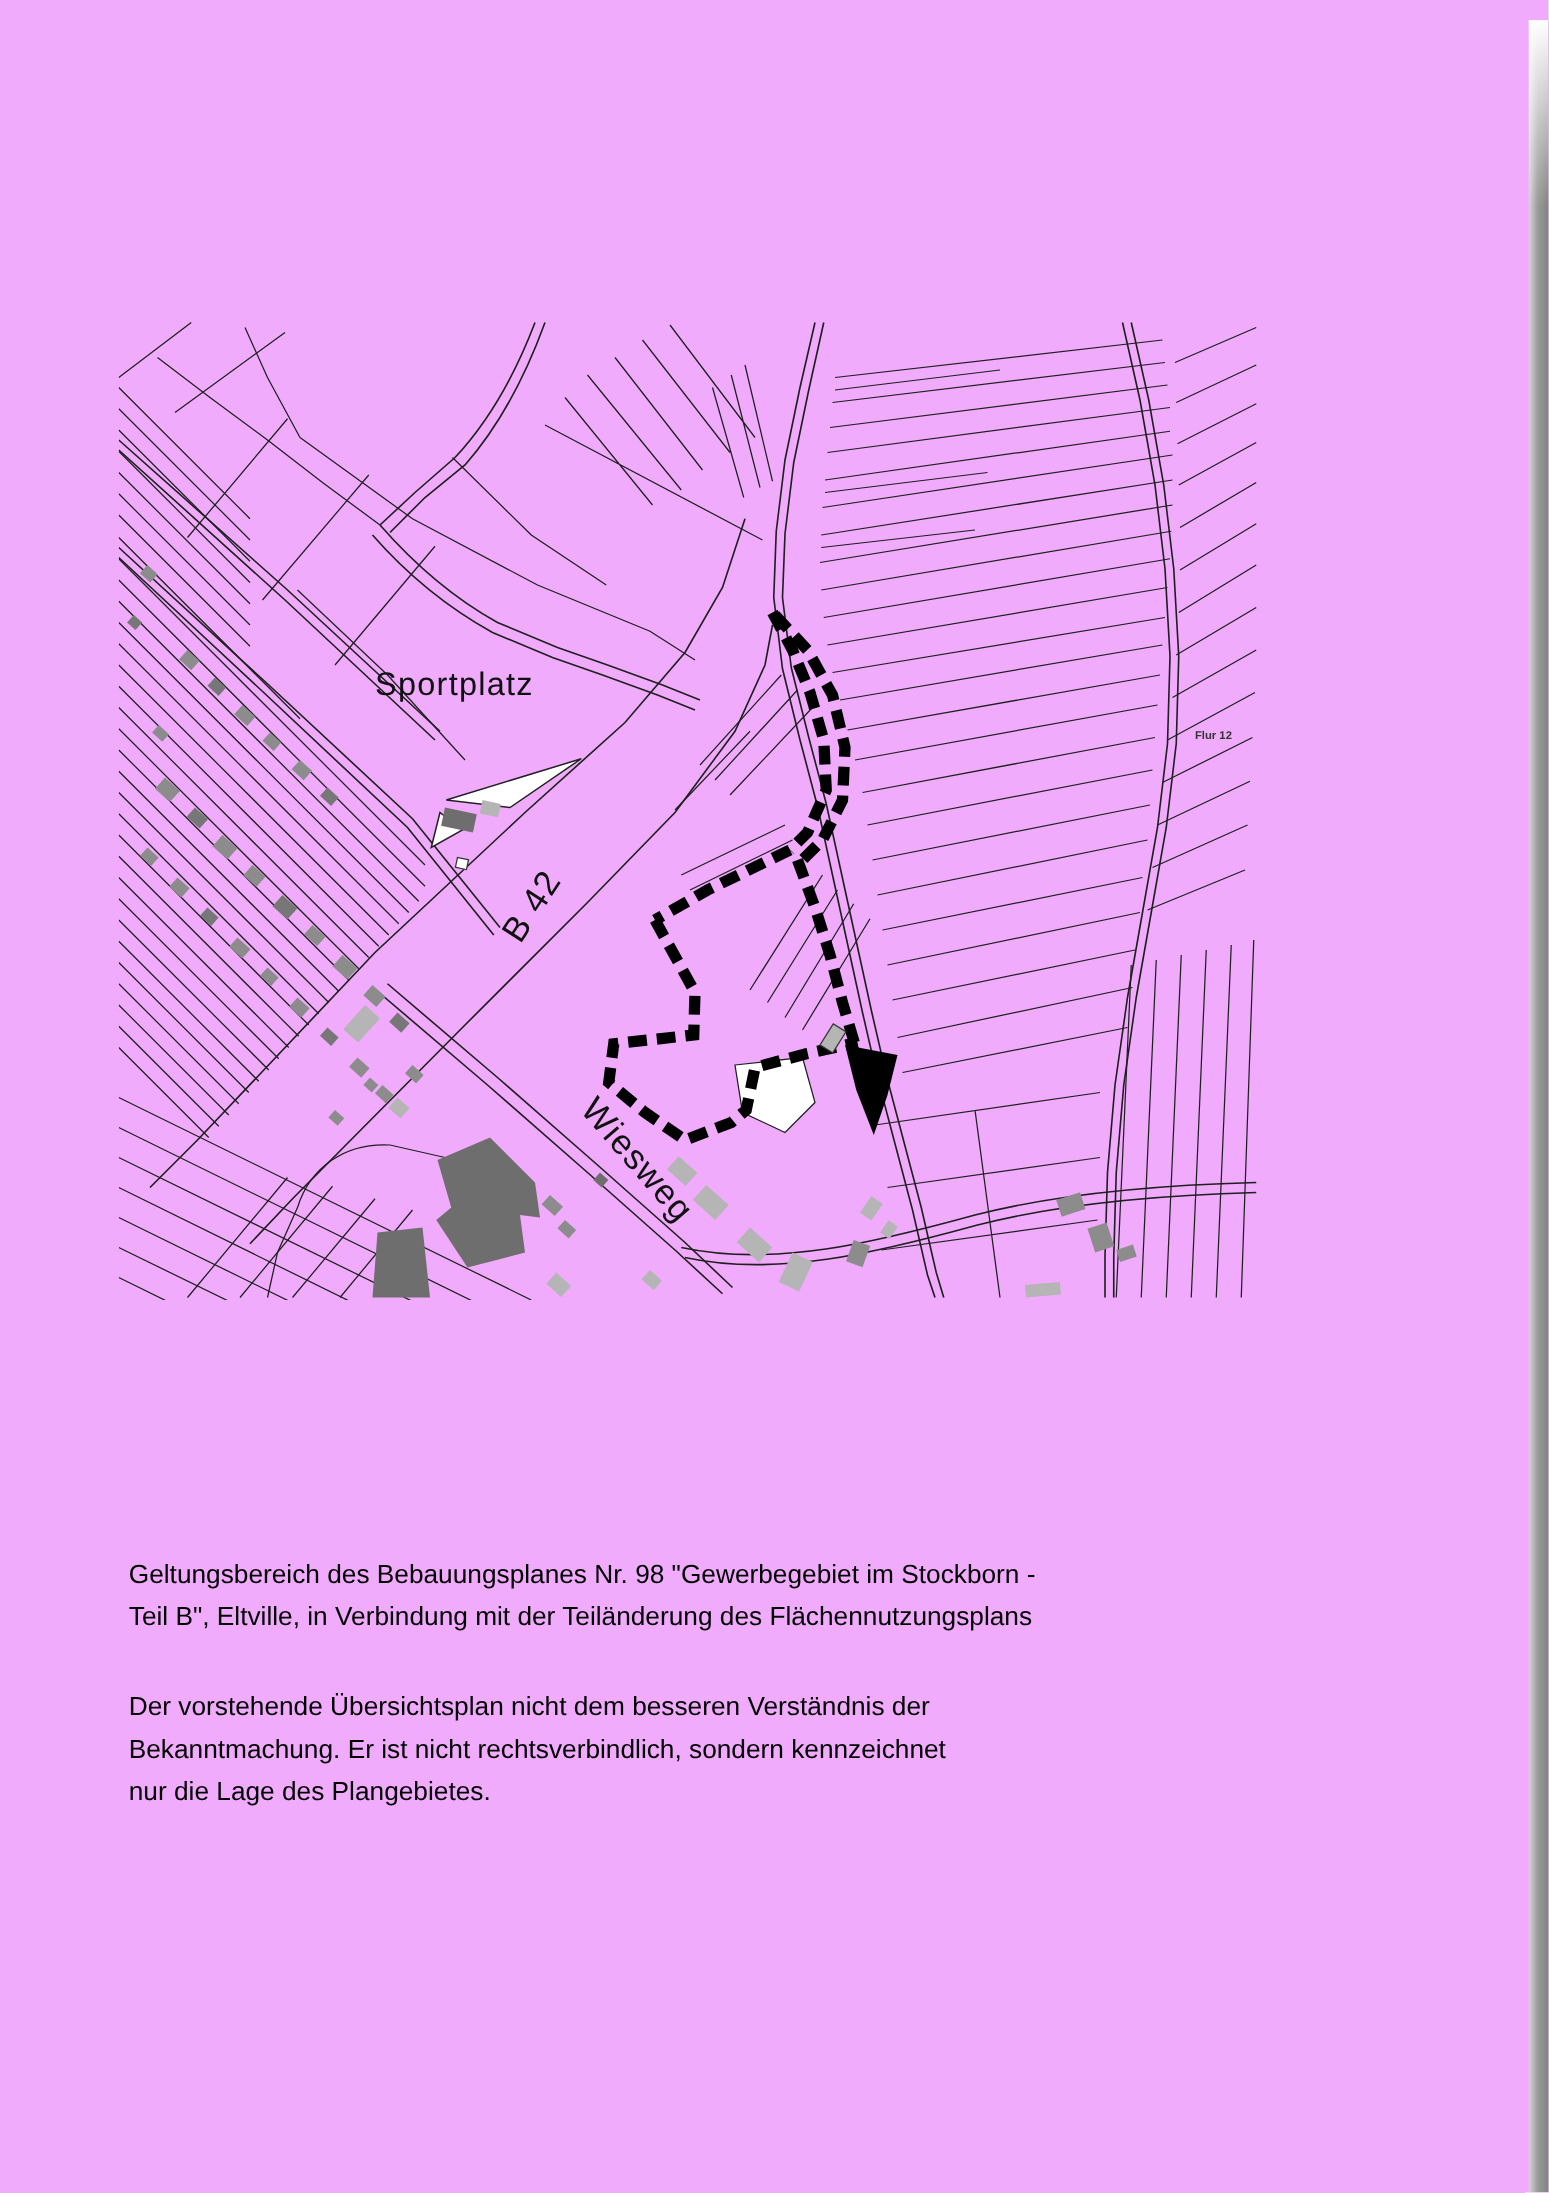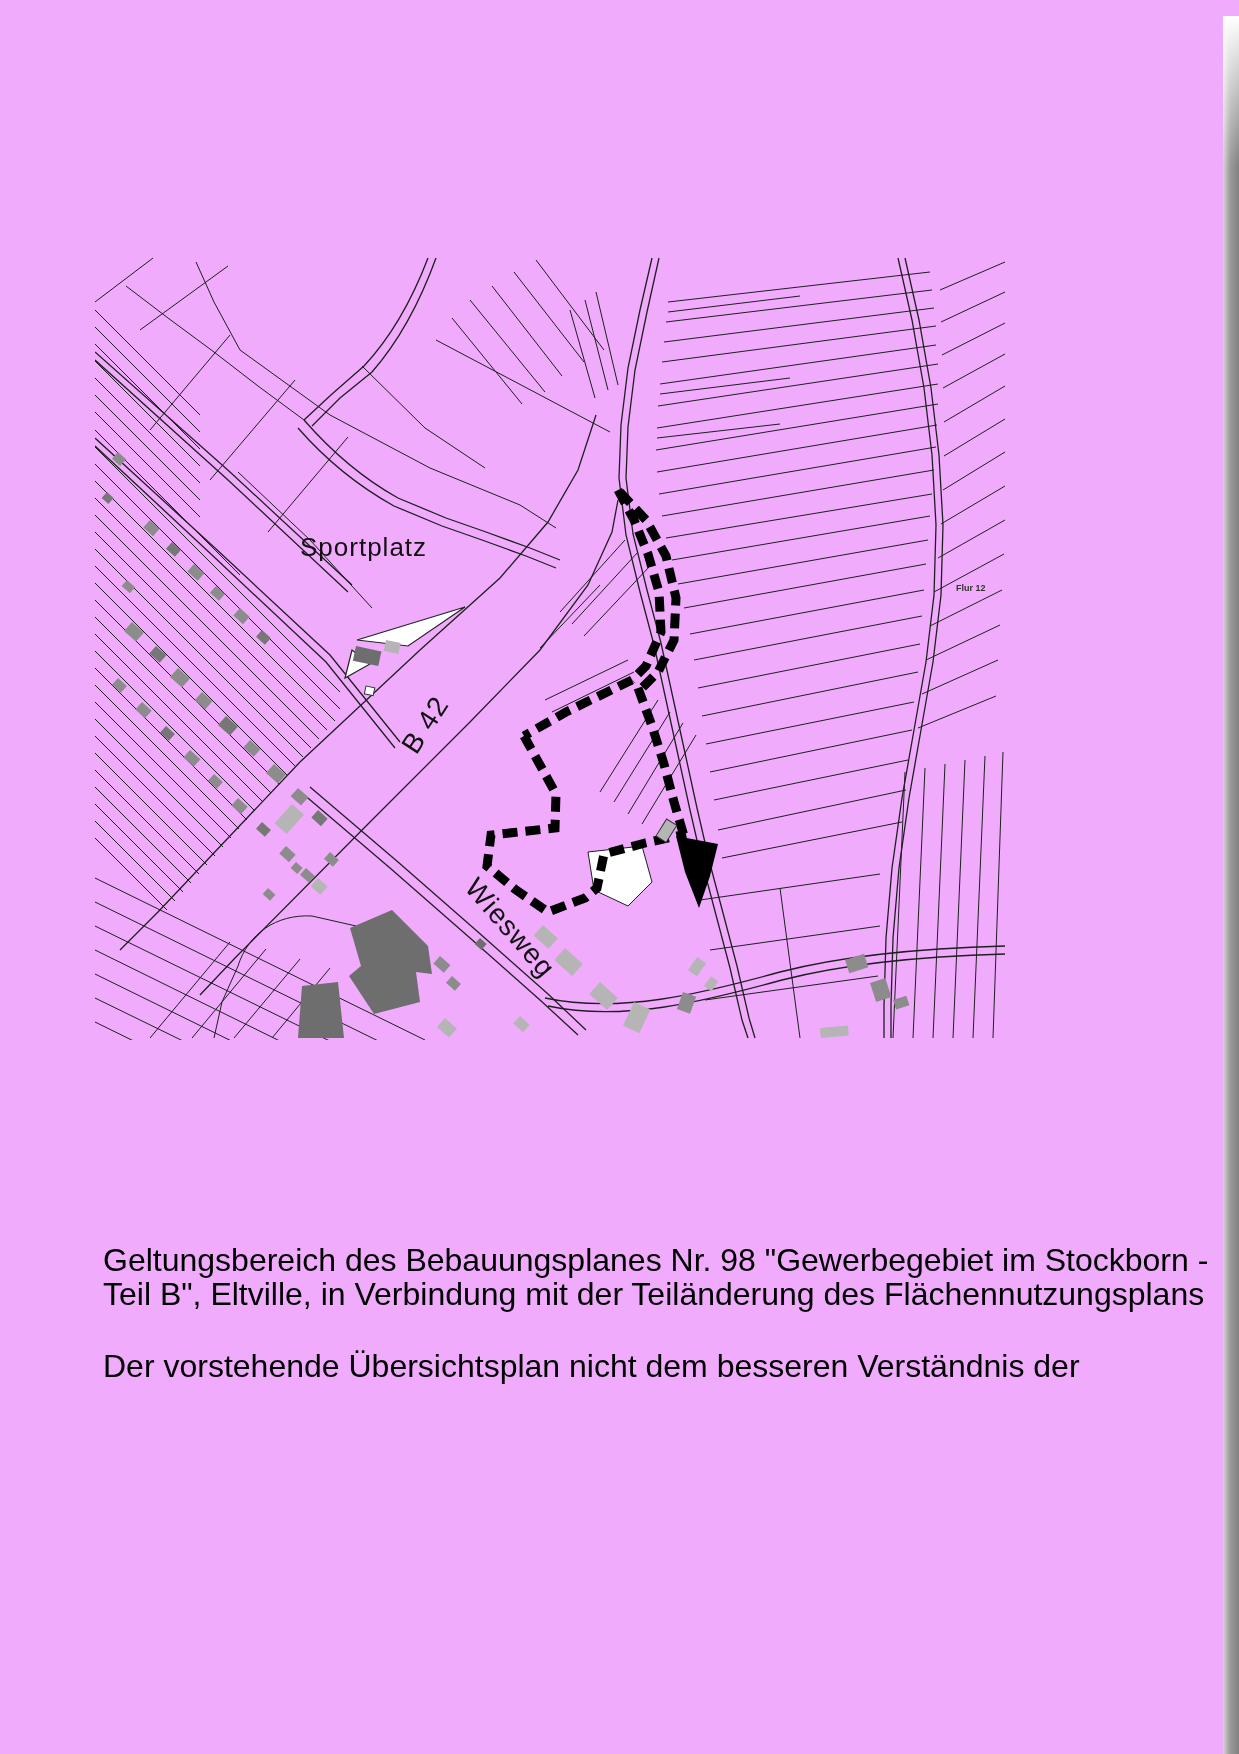--- a/index.html
+++ b/index.html
@@ -1,21 +1,21 @@
 <!DOCTYPE html>
 <html><head>
 <meta charset="utf-8">
 <style>
   html,body{margin:0;padding:0;background:#ffffff;}
   .page{position:relative;width:1239px;height:1754px;background:#f0abfc;overflow:hidden;
         font-family:"Liberation Sans",sans-serif;}
   .map-wrap{position:absolute;left:95px;top:256px;width:912px;height:784px;}
   .map-wrap svg{display:block;width:100%;height:100%;}
   .caption{position:absolute;left:103px;top:1243px;width:960px;color:#000;
-           font-size:32px;line-height:34px;letter-spacing:0px;}
+           font-size:21px;line-height:34px;letter-spacing:0px;}
   .caption .para{margin:0 0 38px 0;}
   .caption .line{white-space:nowrap;}
   .shadow-right{position:absolute;top:16px;right:0;width:16px;height:calc(100% - 16px);
       background:linear-gradient(to right,#d6d6d6 0%,#9a9a9a 45%,#818181 100%);}
   .shadow-right .fade{position:absolute;top:0;left:0;right:0;height:150px;
       background:linear-gradient(to bottom,#ffffff 0%,rgba(255,255,255,0) 100%);}
   
   .thin{stroke:#1f1f1f;stroke-width:1;fill:none;}
   .thin2{stroke:#1f1f1f;stroke-width:1.3;fill:none;}
   .dash{stroke:#000;stroke-width:9;fill:none;stroke-dasharray:15 8;}
@@ -169,20 +169,22 @@
     </svg>
   </div>
 
   <div class="caption">
     <div class="para">
       <div class="line">Geltungsbereich des Bebauungsplanes Nr. 98 "Gewerbegebiet im Stockborn -</div>
       <div class="line">Teil B", Eltville, in Verbindung mit der Teiländerung des Flächennutzungsplans</div>
     </div>
     <div class="para">
       <div class="line">Der vorstehende Übersichtsplan nicht dem besseren Verständnis der</div>
+      <div class="line">Bekanntmachung. Er ist nicht rechtsverbindlich, sondern kennzeichnet</div>
+      <div class="line">nur die Lage des Plangebietes.</div>
     </div>
   </div>
 
   <div class="shadow-right">
     <div class="fade"></div>
   </div>
 
 </div>
 
 </body></html>

